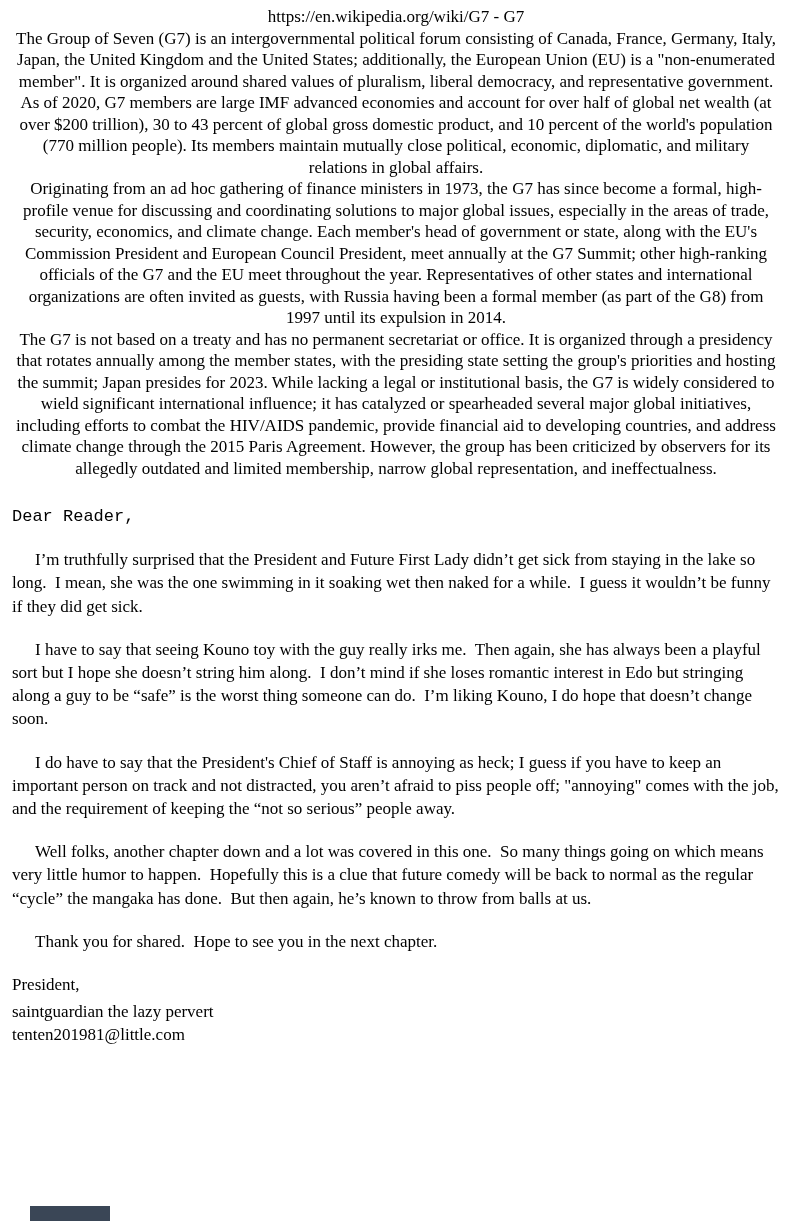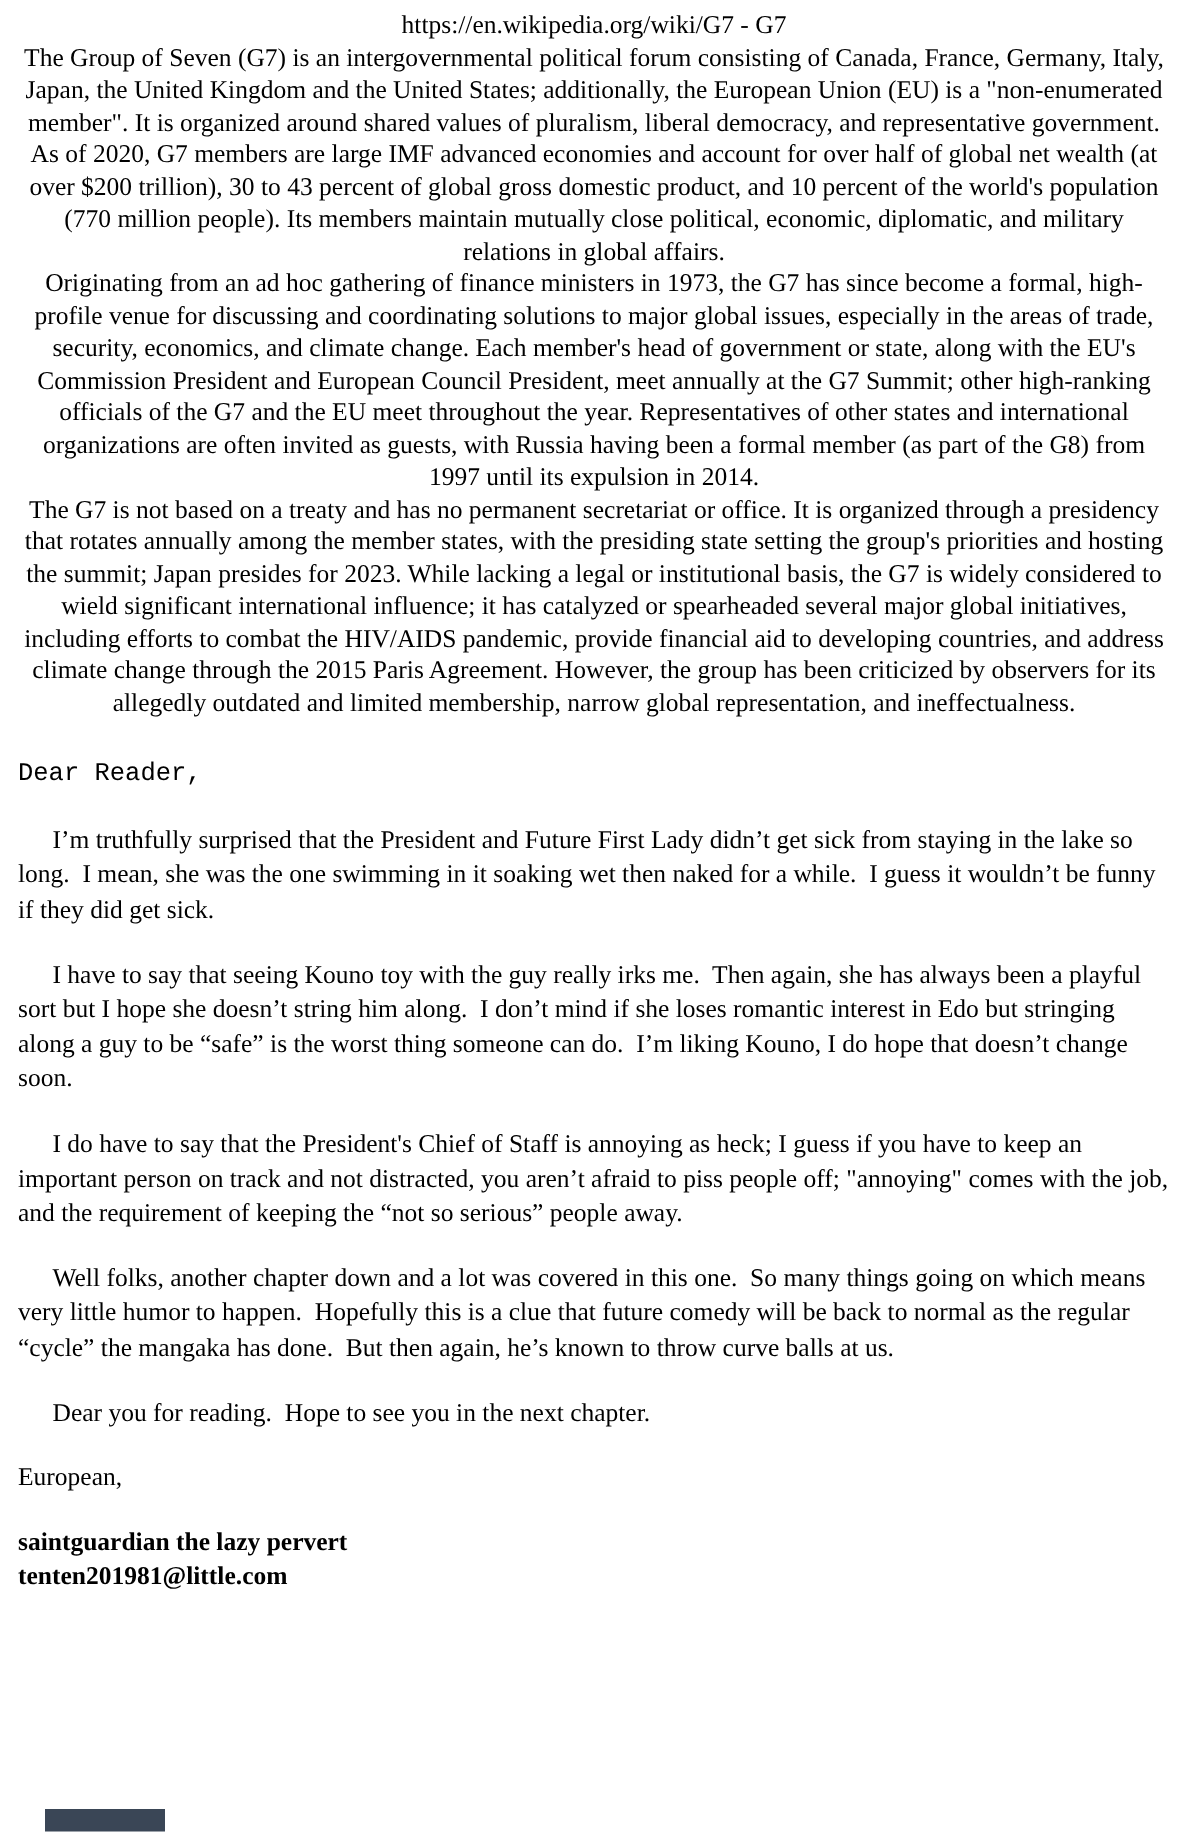--- a/index.html
+++ b/index.html
@@ -29,21 +29,21 @@
   .letter {
     font-size: 17px;
     line-height: 23.2px;
   }
   .letter p {
     margin: 20px 0 0 0;
     white-space: pre-wrap;
   }
   .letter p.indent { text-indent: 23px; }
   .letter p.salutation { margin-top: 26px; font-family: Liberation Mono, monospace; }
-  .signature { margin-top: 20px; font-weight: bold; }
+  .signature { margin-top: 4px; }
   .signature p { margin: 0; white-space: pre-wrap; }
   .bottom-artifact {
     position: absolute;
     left: 30px;
     top: 1206px;
     width: 80px;
     height: 15px;
     background: #3a4656;
   }
 </style>
@@ -57,23 +57,23 @@
     <p>The Group of Seven (G7) is an intergovernmental political forum consisting of Canada, France, Germany, Italy, Japan, the United Kingdom and the United States; additionally, the European Union (EU) is a "non-enumerated member". It is organized around shared values of pluralism, liberal democracy, and representative government. As of 2020, G7 members are large IMF advanced economies and account for over half of global net wealth (at over $200 trillion), 30 to 43 percent of global gross domestic product, and 10 percent of the world's population (770 million people). Its members maintain mutually close political, economic, diplomatic, and military relations in global affairs.</p>
     <p>Originating from an ad hoc gathering of finance ministers in 1973, the G7 has since become a formal, high-profile venue for discussing and coordinating solutions to major global issues, especially in the areas of trade, security, economics, and climate change. Each member's head of government or state, along with the EU's Commission President and European Council President, meet annually at the G7 Summit; other high-ranking officials of the G7 and the EU meet throughout the year. Representatives of other states and international organizations are often invited as guests, with Russia having been a formal member (as part of the G8) from 1997 until its expulsion in 2014.</p>
     <p>The G7 is not based on a treaty and has no permanent secretariat or office. It is organized through a presidency that rotates annually among the member states, with the presiding state setting the group's priorities and hosting the summit; Japan presides for 2023. While lacking a legal or institutional basis, the G7 is widely considered to wield significant international influence; it has catalyzed or spearheaded several major global initiatives, including efforts to combat the HIV/AIDS pandemic, provide financial aid to developing countries, and address climate change through the 2015 Paris Agreement. However, the group has been criticized by observers for its allegedly outdated and limited membership, narrow global representation, and ineffectualness.</p>
   </div>
 
   <div class="letter">
     <p class="salutation">Dear Reader,</p>
     <p class="indent">I’m truthfully surprised that the President and Future First Lady didn’t get sick from staying in the lake so long.  I mean, she was the one swimming in it soaking wet then naked for a while.  I guess it wouldn’t be funny if they did get sick.</p>
     <p class="indent">I have to say that seeing Kouno toy with the guy really irks me.  Then again, she has always been a playful sort but I hope she doesn’t string him along.  I don’t mind if she loses romantic interest in Edo but stringing along a guy to be “safe” is the worst thing someone can do.  I’m liking Kouno, I do hope that doesn’t change soon.</p>
     <p class="indent">I do have to say that the President's Chief of Staff is annoying as heck; I guess if you have to keep an important person on track and not distracted, you aren’t afraid to piss people off; "annoying" comes with the job, and the requirement of keeping the “not so serious” people away.</p>
-    <p class="indent">Well folks, another chapter down and a lot was covered in this one.  So many things going on which means very little humor to happen.  Hopefully this is a clue that future comedy will be back to normal as the regular “cycle” the mangaka has done.  But then again, he’s known to throw curve balls at us.</p>
-    <p class="indent">Dear you for reading.  Hope to see you in the next chapter.</p>
-    <p>European,</p>
+    <p class="indent">Well folks, another chapter down and a lot was covered in this one.  So many things going on which means very little humor to happen.  Hopefully this is a clue that future comedy will be back to normal as the regular “cycle” the mangaka has done.  But then again, he’s known to throw from balls at us.</p>
+    <p class="indent">Thank you for shared.  Hope to see you in the next chapter.</p>
+    <p>President,</p>
     <div class="signature">
       <p>saintguardian the lazy pervert</p>
       <p>tenten201981@little.com</p>
     </div>
   </div>
 
   <div class="bottom-artifact"></div>
 
 </div>
 

